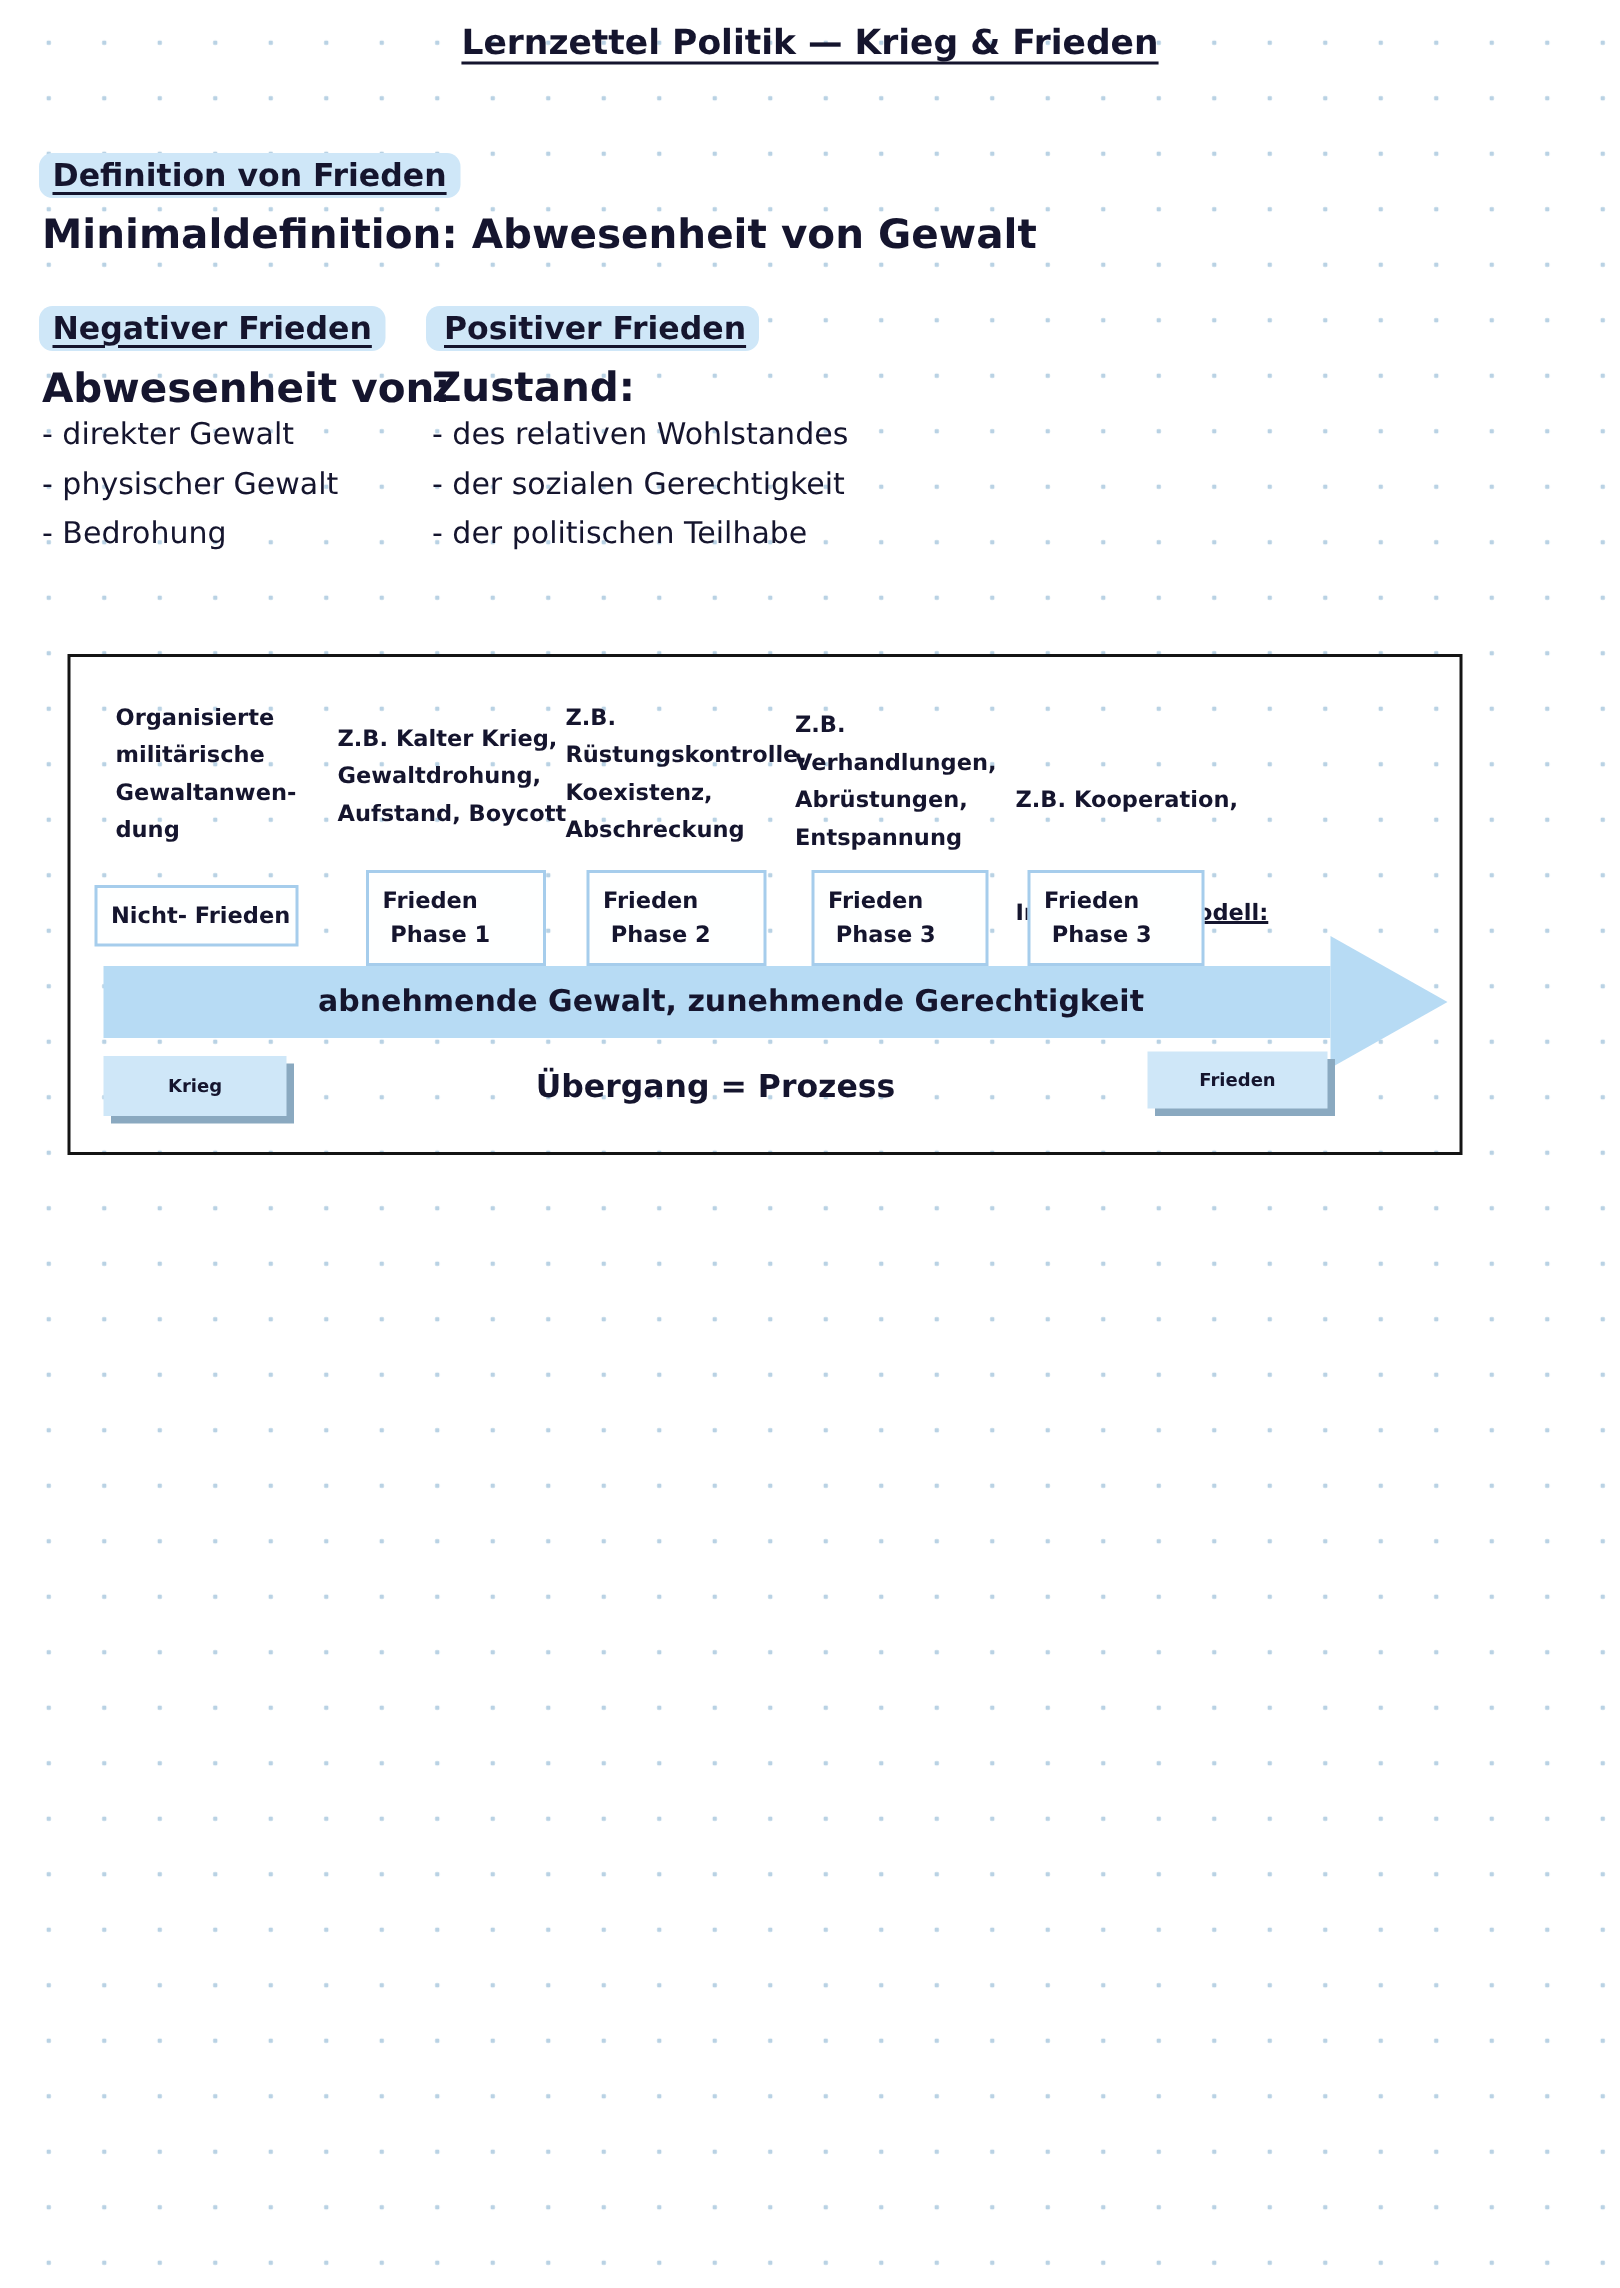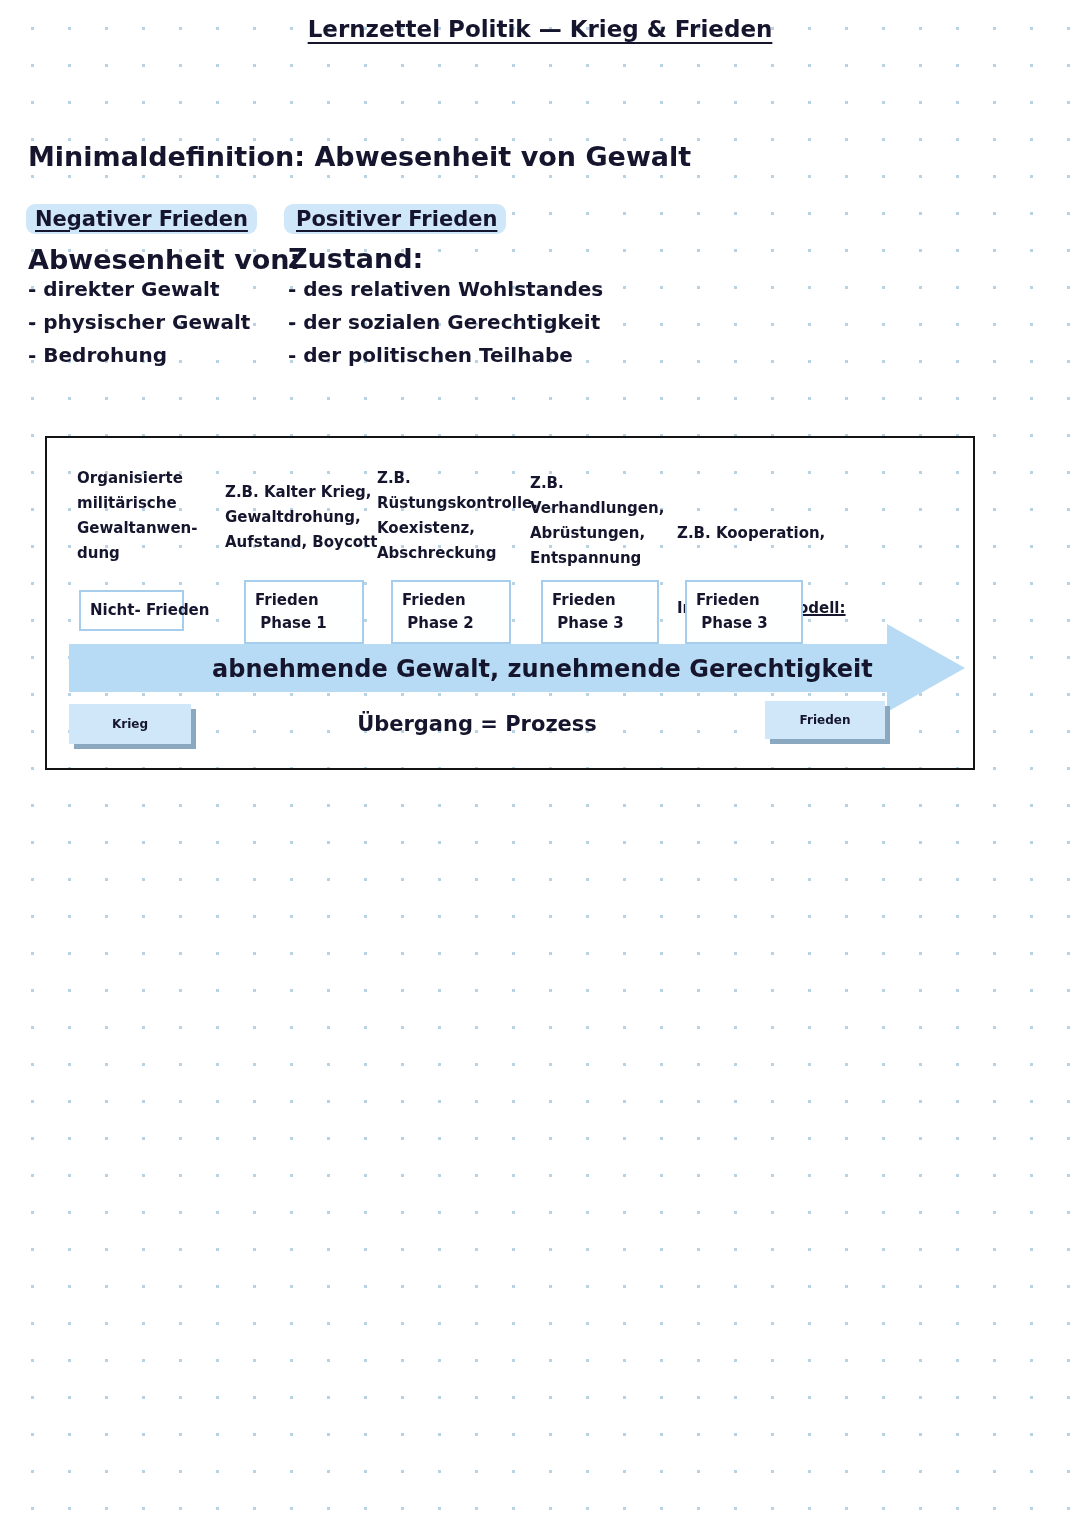--- a/index.html
+++ b/index.html
@@ -32,21 +32,21 @@
     display: inline-block;
     background: #cfe7f8;
     border-radius: 9px;
     padding: 3px 9px;
     font-size: 21px; font-weight: 700;
     text-decoration: underline;
     text-decoration-thickness: 2px;
     text-underline-offset: 4px;
   }
   .body-text { font-size: 27px; font-weight: 700; }
-  .list-item { font-size: 20px; font-weight: 700; height: 33px; }
+  .list-item { font-size: 20px; font-weight: 400; height: 33px; }
   .diagram {
     position: absolute;
     left: 45px; top: 436px;
     width: 930px; height: 334px;
     border: 2px solid #141414;
     background: transparent;
     box-sizing: border-box;
   }
   .stage-desc {
     position: absolute;
@@ -75,21 +75,21 @@
     position: absolute;
     left: 840px; top: 186px;
     width: 0; height: 0;
     border-top: 44px solid transparent;
     border-bottom: 44px solid transparent;
     border-left: 78px solid #b7dbf4;
   }
   .arrow-caption {
     position: absolute;
     left: 165px; top: 217px;
-    font-size: 24px; font-weight: 700;
+    font-size: 20px; font-weight: 700;
     white-space: nowrap;
   }
   .endpoint-box {
     position: absolute;
     background: #cfe7f8;
     box-shadow: 5px 5px 0 #8aa9c0;
     font-size: 12px; font-weight: 700;
     text-align: center;
     display: flex; align-items: center; justify-content: center;
     box-sizing: border-box;
@@ -101,20 +101,21 @@
     font-size: 21px; font-weight: 700;
   }
 </style>
 </head>
 <body>
 
 <div class="page">
 
   <h1 class="title">Lernzettel Politik — Krieg &amp; Frieden</h1>
 
+  <div class="abs hl" style="left:26px; top:102px;">Definition von Frieden</div>
   <div class="abs body-text" style="left:28px; top:141px;">Minimaldefinition: Abwesenheit von Gewalt</div>
 
   <div class="abs hl" style="left:26px; top:204px;text-decoration:underline;">Negativer Frieden</div>
   <div class="abs body-text" style="left:28px; top:244px;">Abwesenheit von:</div>
   <div class="abs" style="left:28px; top:277px;">
     <div class="list-item">- direkter Gewalt</div>
     <div class="list-item">- physischer Gewalt</div>
     <div class="list-item">- Bedrohung</div>
   </div>
 
@@ -142,21 +143,21 @@
     <div class="stage-desc" style="left:483px; top:33px;">Z.B.
 Verhandlungen,
 Abrüstungen,
 Entspannung</div>
     <div class="stage-desc" style="left:630px; top:33px;">
       <div>Z.B. Kooperation,</div>
       <div><span>Integration, </span><span class="u">Modell:</span></div>
       <div>Europäische Union</div>
     </div>
 
-    <div class="phase-box" style="left:32px; top:152px; width:105px;">Nicht- Frieden</div>
+    <div class="phase-box" style="left:16px; top:152px; width:136px;">Nicht- Frieden</div>
     <div class="phase-box" style="left:197px; top:142px; width:120px;">Frieden
  Phase 1</div>
     <div class="phase-box" style="left:344px; top:142px; width:120px;">Frieden
  Phase 2</div>
     <div class="phase-box" style="left:494px; top:142px; width:118px;">Frieden
  Phase 3</div>
     <div class="phase-box" style="left:638px; top:142px; width:118px;">Frieden
  Phase 3</div>
 
     <div class="arrow-body"></div>

